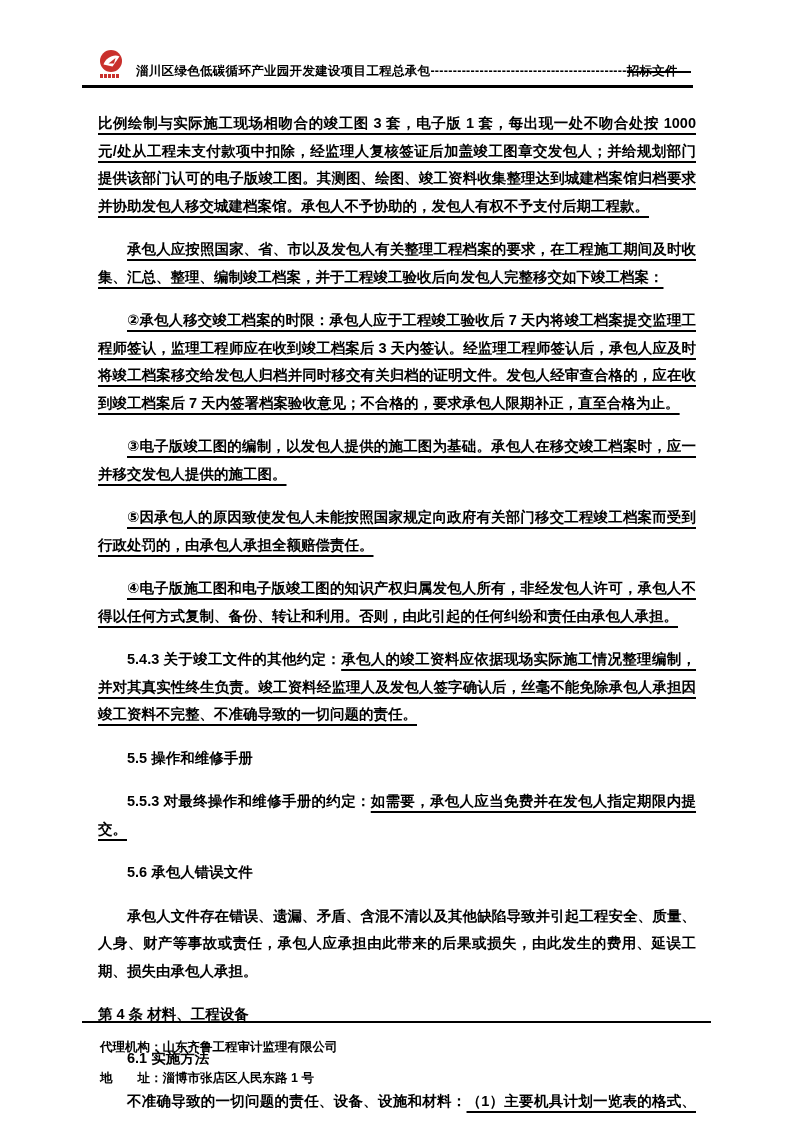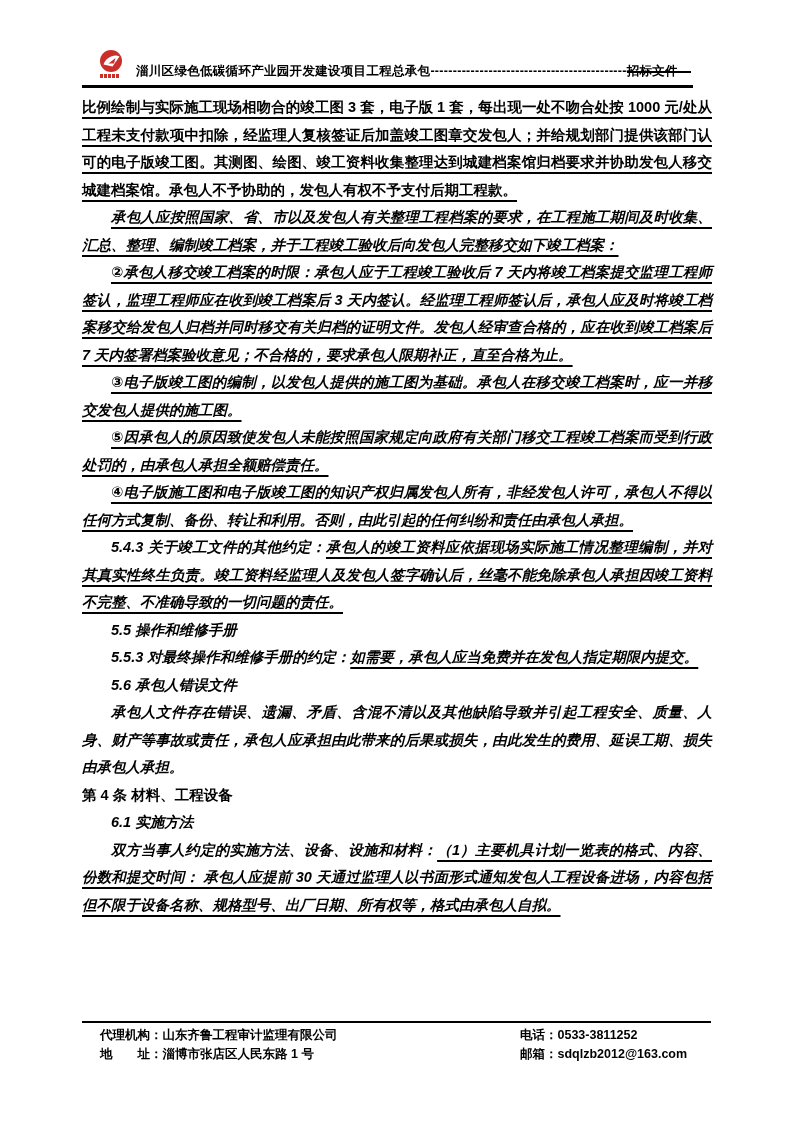--- a/index.html
+++ b/index.html
@@ -24,28 +24,28 @@
     font-size:12.5px; letter-spacing:0.3px; white-space:nowrap;
   }
   .hdr-blank-line { position:absolute; left:627px; top:71px; width:64px; height:2.2px; background:#000; }
   .hdr-rule { position:absolute; left:82px; top:85px; width:611px; height:2.6px; background:#000; }
   
   .content {
     position:absolute; left:82px; top:94px; width:630px;
     font-size:14.5px; line-height:27.5px;
     text-align:justify;
   }
-  .content p { margin:0; }
-  .content p.indent { text-indent:2em;font-style:italic; }
+  .content p { margin:16px; }
+  .content p.indent { text-indent:2em; }
   .u { text-decoration:underline; text-decoration-thickness:1.6px; text-underline-offset:5px; }
   
   .ftr-rule { position:absolute; left:82px; top:1021px; width:629px; height:2px; background:#000; }
   .ftr-left  { position:absolute; left:100px; top:1026px; font-size:12.5px; line-height:19px; }
   .ftr-right { position:absolute; left:520px; top:1026px; font-size:12.5px; line-height:19px; }
-  .ftr-row { white-space:nowrap; }
+  .ftr-row { white-space:nowrap;margin-top:12px; }
 </style>
 </head>
 <body>
 
 <div class="page">
 
   <div class="hdr-logo">
     <svg width="24" height="24" viewBox="0 0 24 24">
       <circle cx="12" cy="12" r="11" fill="#c9302c"></circle>
       <path d="M4.5 15.5 C7 8.5, 15 4.5, 20.5 7.5 L13.5 17.5 Z" fill="#ffffff"></path>
@@ -72,26 +72,22 @@
       <p class="indent"><span class="u">③电子版竣工图的编制，以发包人提供的施工图为基础。承包人在移交竣工档案时，应一并移交发包人提供的施工图。</span></p>
       <p class="indent"><span class="u">⑤因承包人的原因致使发包人未能按照国家规定向政府有关部门移交工程竣工档案而受到行政处罚的，由承包人承担全额赔偿责任。</span></p>
       <p class="indent"><span class="u">④电子版施工图和电子版竣工图的知识产权归属发包人所有，非经发包人许可，承包人不得以任何方式复制、备份、转让和利用。否则，由此引起的任何纠纷和责任由承包人承担。</span></p>
       <p class="indent"><span>5.4.3 关于竣工文件的其他约定：</span><span class="u">承包人的竣工资料应依据现场实际施工情况整理编制，并对其真实性终生负责。竣工资料经监理人及发包人签字确认后，丝毫不能免除承包人承担因竣工资料不完整、不准确导致的一切问题的责任。</span></p>
       <p class="indent"><span>5.5 操作和维修手册</span></p>
       <p class="indent"><span>5.5.3 对最终操作和维修手册的约定：</span><span class="u">如需要，承包人应当免费并在发包人指定期限内提交。</span></p>
       <p class="indent"><span>5.6 承包人错误文件</span></p>
       <p class="indent"><span>承包人文件存在错误、遗漏、矛盾、含混不清以及其他缺陷导致并引起工程安全、质量、人身、财产等事故或责任，承包人应承担由此带来的后果或损失，由此发生的费用、延误工期、损失由承包人承担。</span></p>
       <p class=""><span>第 4 条 材料、工程设备</span></p>
       <p class="indent"><span>6.1 实施方法</span></p>
-      <p class="indent"><span>双方当事人约定的实施方法、设备、设施和材料：</span><span class="u">（1）主要机具计划一览表的格式、内容、份数和提交时间： 承包人应提前 30 天通过监理人以书面形式通知发包人工程设备进场，内容包括但不限于设备名称、规格型号、出厂日期、所有权等，格式由承包人自拟。</span></p>
+      <p class="indent"><span>不准确导致的一切问题的责任、设备、设施和材料：</span><span class="u">（1）主要机具计划一览表的格式、内容、份数和提交时间： 承包人应提前 30 天通过监理人以书面形式通知发包人工程设备进场，内容包括但不限于设备名称、规格型号、出厂日期、所有权等，格式由承包人自拟。</span></p>
     </main>
 
   <div class="ftr-rule"></div>
   <div class="ftr-left">
     <div class="ftr-row"><span>代理机构：</span><span>山东齐鲁工程审计监理有限公司</span></div>
     <div class="ftr-row"><span>地　　址：</span><span>淄博市张店区人民东路 1 号</span></div>
   </div>
-  <div class="ftr-right">
-    <div class="ftr-row"><span>电话：</span><span>0533-3811252</span></div>
-    <div class="ftr-row"><span>邮箱：</span><span>sdqlzb2012@163.com</span></div>
-  </div>
 
 </div>
 
 </body></html>

